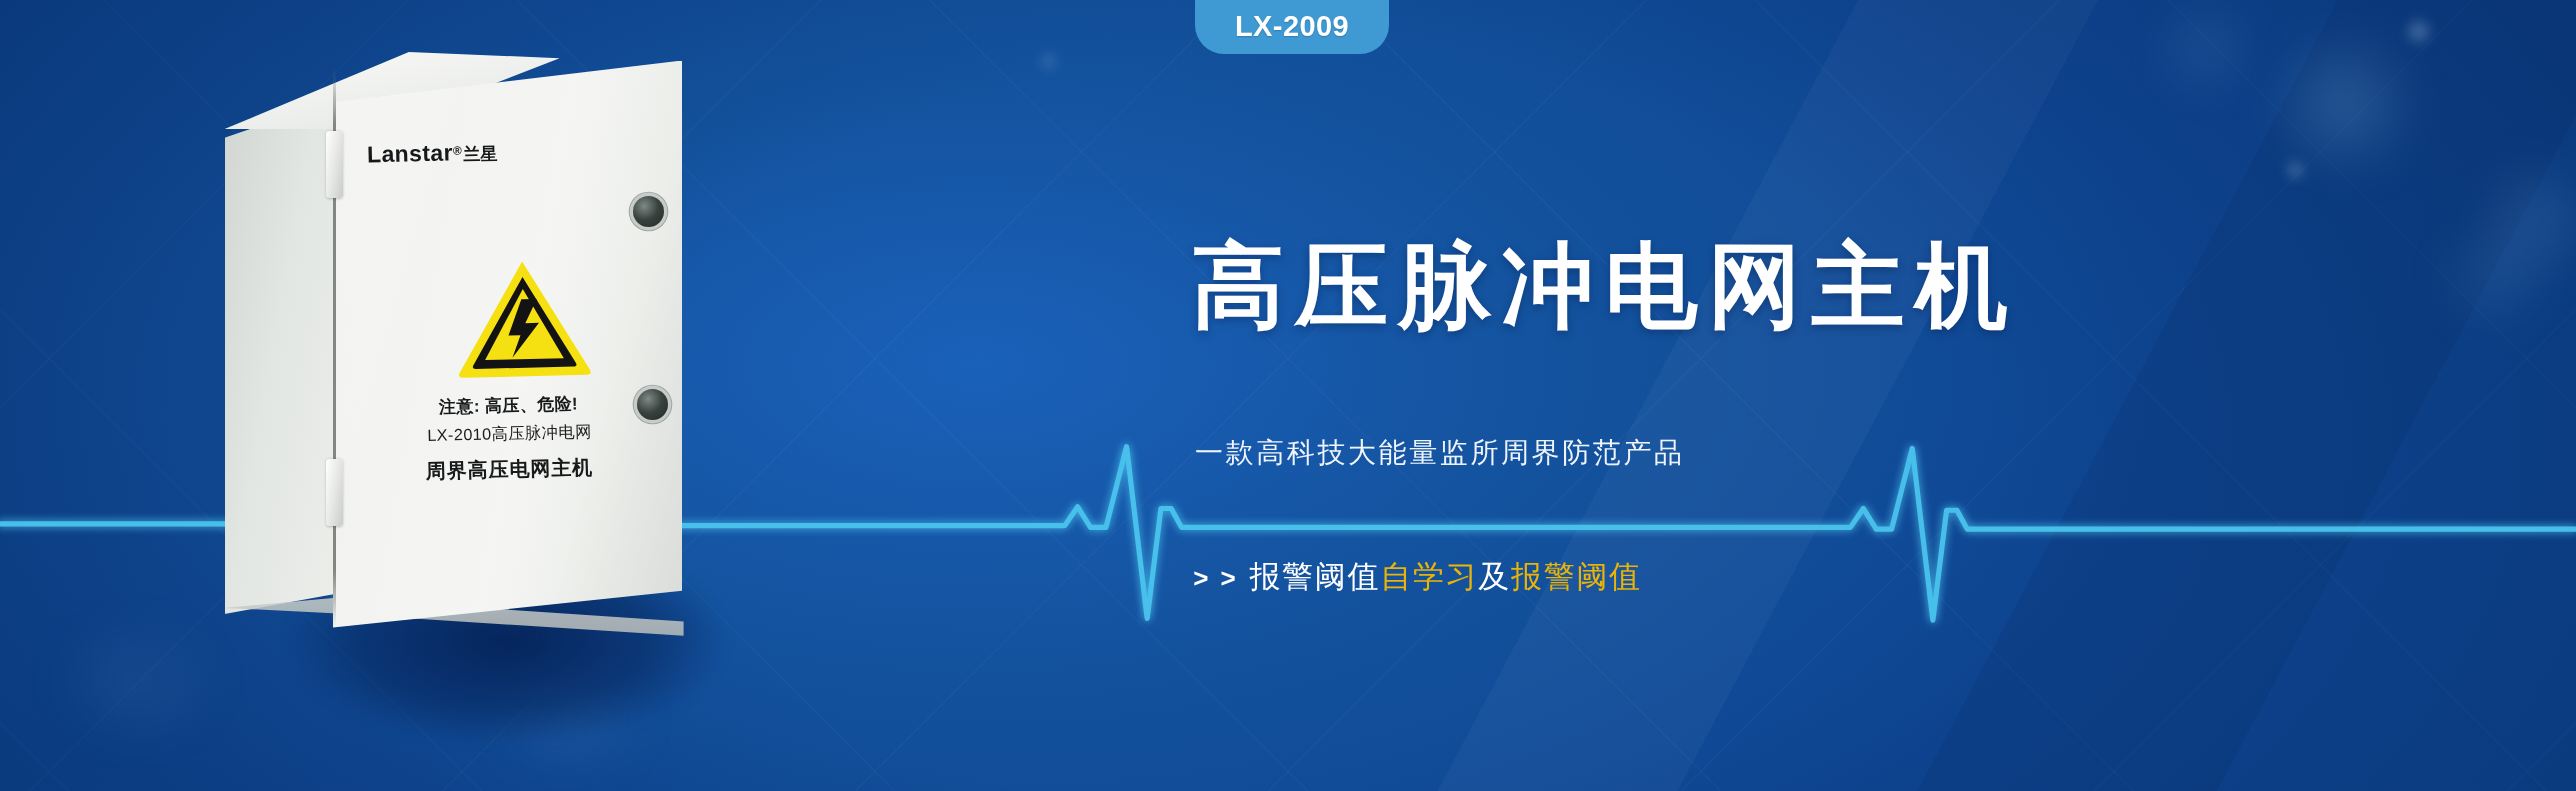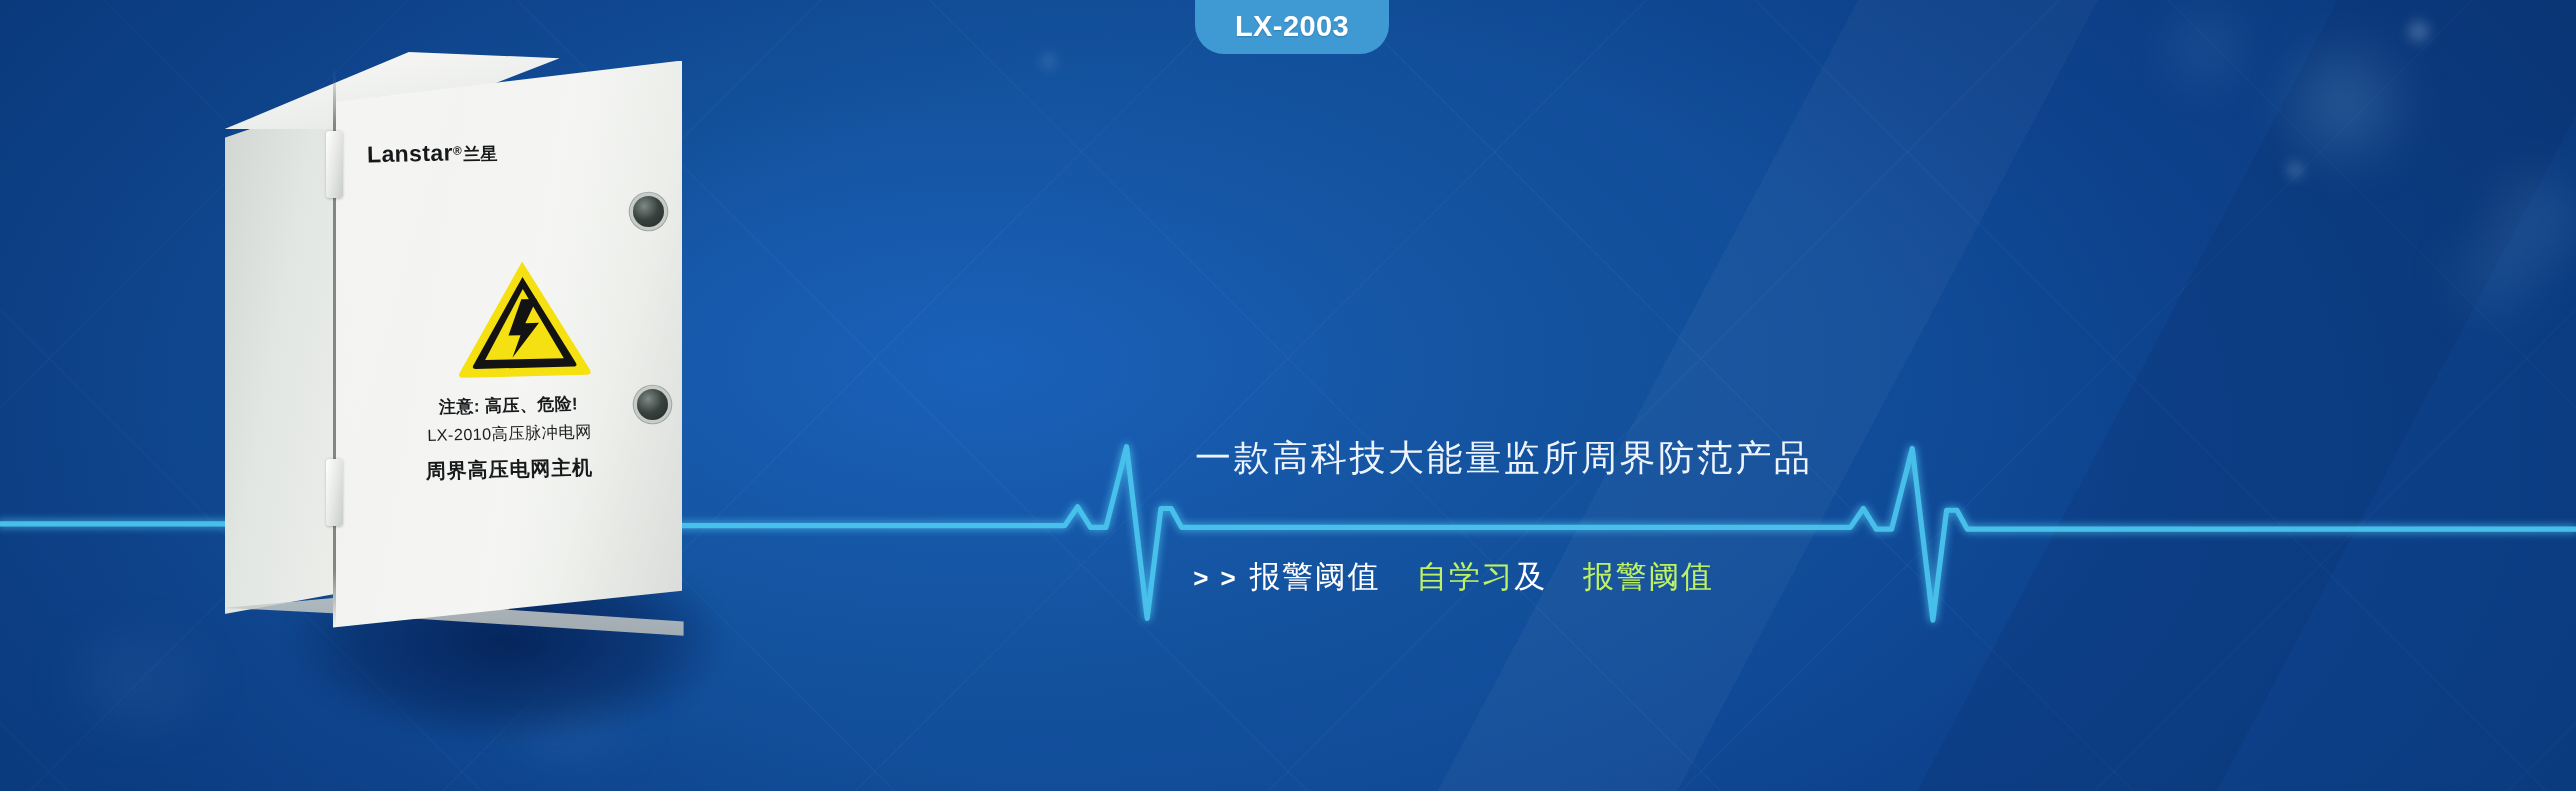--- a/index.html
+++ b/index.html
@@ -159,36 +159,36 @@
   .headline{
     position:absolute;left:-3.4px;top:240px;
     font-size:93px;line-height:1;font-weight:bold;color:#ffffff;
     letter-spacing:10.3px;white-space:nowrap;
     font-family:"DejaVu Sans","Liberation Sans",sans-serif;
     text-shadow:0 2.6px 8.6px rgba(0,24,66,.35);
   }
 
   .tagline{
     position:absolute;left:0;top:434px;
-    font-size:36px;color:#eef4fb;letter-spacing:2.6px;white-space:nowrap;font-weight:400;
+    font-size:28px;color:#eef4fb;letter-spacing:2.6px;white-space:nowrap;font-weight:400;
   }
 
   .divider{
     position:absolute;left:0;top:526px;width:962px;height:2.6px;
     background:linear-gradient(90deg, rgba(160,215,250,.0) 0%, rgba(160,215,250,.0) 100%);
   }
 
   .feature{
     position:absolute;left:-1.7px;top:556px;
     font-size:31px;color:#ffffff;letter-spacing:1.7px;white-space:nowrap;
     display:flex;align-items:baseline;
   }
   .chev{color:#ffffff;font-size:26px;font-weight:bold;margin-right:12px;letter-spacing:0;}
   .chev2{margin-right:13.7px;}
-  .hl{color:#bef264;margin-left:36px;}
+  .hl{color:#eab308;}
 </style>
 </head>
 <body>
 
 <div class="stage">
 
   <div class="bg-base"></div>
   <div class="bg-diamonds"></div>
   <div class="bg-shear"></div>
 
@@ -259,24 +259,25 @@
 
       <div class="warn-line">注意: 高压、危险!</div>
       <div class="model-line">LX-2010高压脉冲电网</div>
       <div class="sub-line">周界高压电网主机</div>
     </div>
   </div>
 
   <div class="copy">
 
     <div class="badge">
-      <span class="badge-txt">LX-2003</span>
+      <span class="badge-txt">LX-2009</span>
     </div>
 
 
+    <div class="headline">高压脉冲电网主机</div>
 
     <div class="tagline">一款高科技大能量监所周界防范产品</div>
 
     <div class="divider"></div>
 
     <div class="feature">
       <span class="chev">&gt;</span>
       <span class="chev chev2">&gt;</span>
       <span>报警阈值</span>
         <span class="hl">自学习</span>

